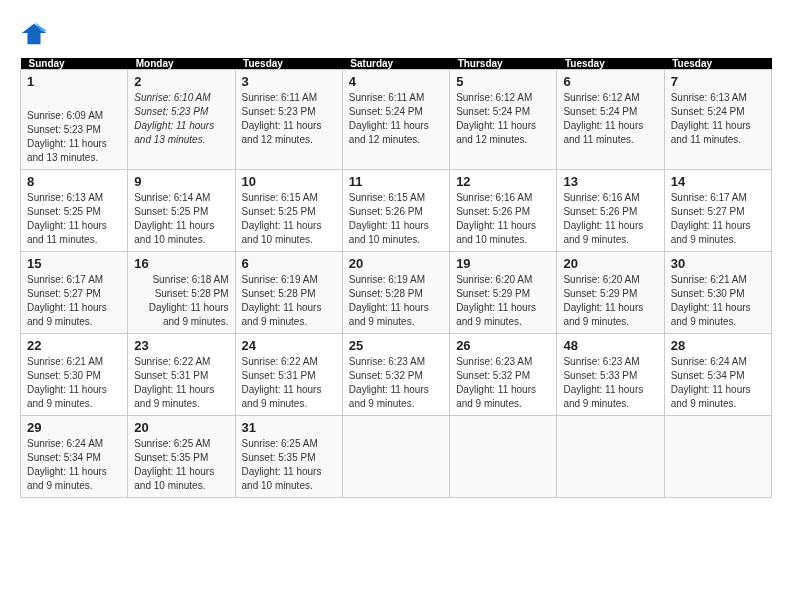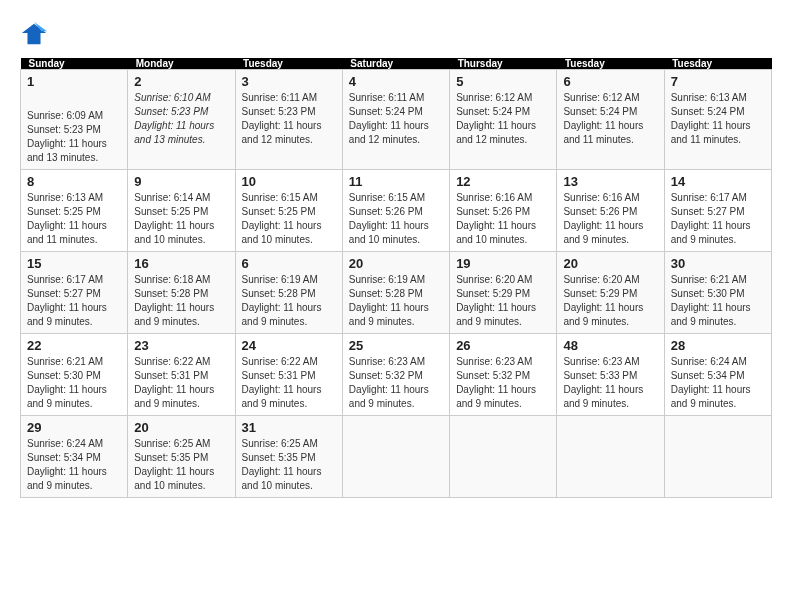--- a/index.html
+++ b/index.html
@@ -209,21 +209,21 @@
       </tr>
       <tr>
         <td>
           <span class="day-num">15</span>
           <div class="day-info" style="white-space: pre-line;">Sunrise: 6:17 AM
 Sunset: 5:27 PM
 Daylight: 11 hours and 9 minutes.</div>
         </td>
         <td>
           <span class="day-num">16</span>
-          <div class="day-info" style="white-space: pre-line;">Sunrise: 6:18 AM
+          <div class="day-info" style="white-space: pre-line; text-align: right;">Sunrise: 6:18 AM
 Sunset: 5:28 PM
 Daylight: 11 hours and 9 minutes.</div>
         </td>
         <td>
           <span class="day-num">6</span>
           <div class="day-info" style="white-space: pre-line;">Sunrise: 6:19 AM
 Sunset: 5:28 PM
 Daylight: 11 hours and 9 minutes.</div>
         </td>
         <td>

